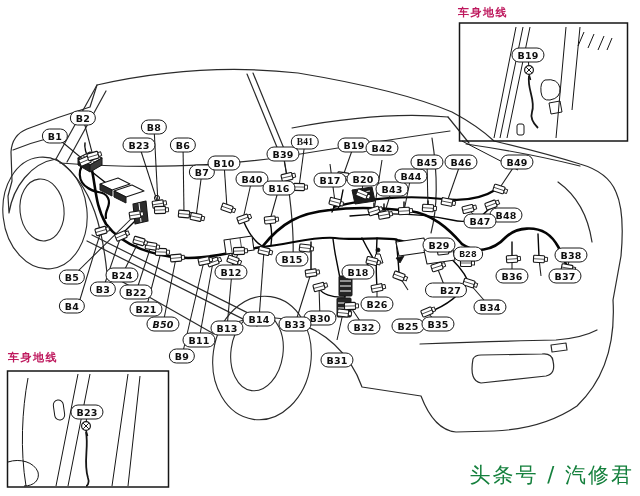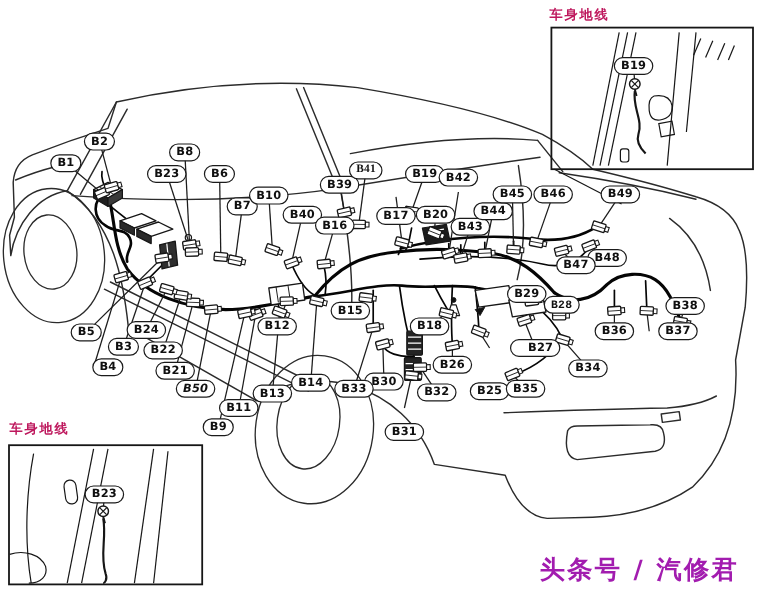--- a/index.html
+++ b/index.html
@@ -8,22 +8,22 @@
   svg.art{position:absolute;left:0;top:0;width:640px;height:496px;}
   #labels-layer{position:absolute;left:0;top:0;width:640px;height:496px;pointer-events:none;}
   .callout{position:absolute;transform:translate(-50%,-50%);background:#fff;
            border:1.4px solid #1b1b1b;border-radius:10px;padding:0 5px;
            font-size:9.5px;font-weight:bold;color:#101010;line-height:13px;
            letter-spacing:.2px;white-space:nowrap;}
   .inset-title{position:absolute;font-size:11px;font-weight:bold;color:#be185d;
                letter-spacing:1.5px;white-space:nowrap;}
   .inset-title.top{left:458px;top:5px;}
   .inset-title.bottom{left:8px;top:350px;}
-  .watermark{position:absolute;right:24px;top:461px;font-size:21px;font-weight:bold;
-             color:#a21caf;letter-spacing:2px;white-space:nowrap;}
+  .watermark{position:absolute;right:6px;top:461px;font-size:21px;font-weight:normal;
+             color:#15803d;letter-spacing:2px;white-space:nowrap;}
 </style>
 </head>
 <body>
 
 <div class="stage">
 
 <svg class="art" viewBox="0 0 640 496">
 
   <g stroke="#2b2b2b" stroke-width="1.2" fill="none" stroke-linecap="round" stroke-linejoin="round">
     <path d="M12,181 L11,152 Q12,135 27,129 Q58,117 90,107 L97,85 Q200,62 298,73 Q400,90 452,112
@@ -521,21 +521,21 @@
       <div class="callout" style="left: 337px; top: 340px; margin-top: 20px;">B31</div>
       <div class="callout" style="left: 259px; top: 319px;">B14</div>
       <div class="callout" style="left: 227px; top: 328px;">B13</div>
       <div class="callout" style="left: 199px; top: 340px;">B11</div>
       <div class="callout" style="left: 182px; top: 356px;">B9</div>
       <div class="callout" style="left: 163px; top: 324px; font-style: italic;">B50</div>
       <div class="callout" style="left: 146px; top: 309px;">B21</div>
       <div class="callout" style="left: 136px; top: 292px;">B22</div>
       <div class="callout" style="left: 122px; top: 275px;">B24</div>
       <div class="callout" style="left: 103px; top: 289px;">B3</div>
-      <div class="callout" style="left: 90px; top: 306px; text-align: right;">B4</div>
+      <div class="callout" style="left: 72px; top: 306px; text-align: right;">B4</div>
       <div class="callout" style="left: 72px; top: 277px;">B5</div>
       <div class="callout" style="left: 231px; top: 272px;">B12</div>
       <div class="callout" style="left: 528px; top: 55px;">B19</div>
       <div class="callout" style="left: 87px; top: 412px;">B23</div>
     </div>
 
 <div class="inset-title top">车身地线</div>
 <div class="inset-title bottom">车身地线</div>
 <div class="watermark">头条号 / 汽修君</div>
 

